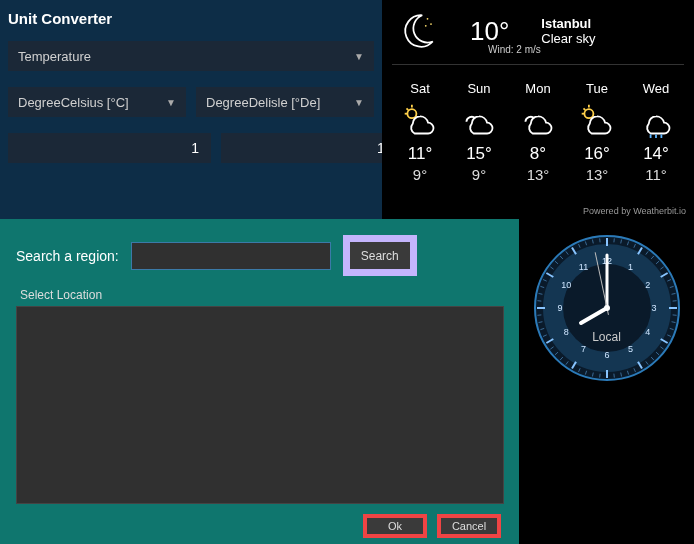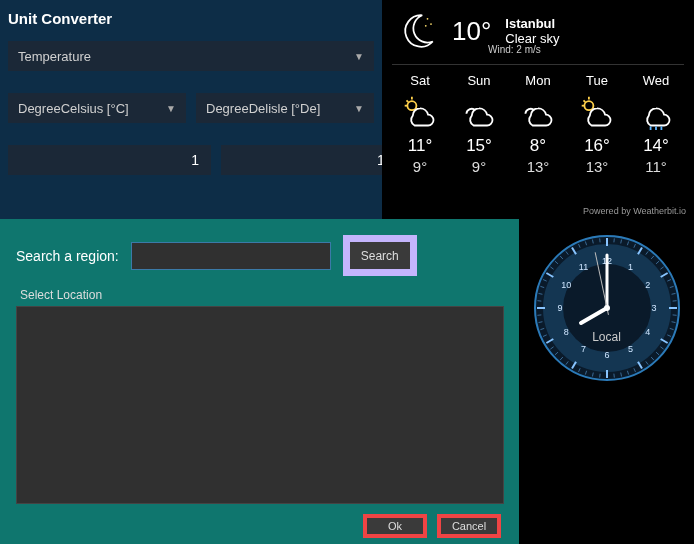--- a/index.html
+++ b/index.html
@@ -1,35 +1,35 @@
 <!DOCTYPE html>
 <html><head>
 <meta charset="utf-8">
 <style>
 *{box-sizing:border-box;margin:0;padding:0;font-family:"Segoe UI",Arial,sans-serif}
 body{width:694px;height:544px;background:#000;overflow:hidden;position:relative;color:#fff}
 .panel-converter{position:absolute;left:0;top:0;width:382px;height:219px;background:#0d2d47;padding:10px 8px}
 .converter-title{text-align:left;font-weight:600;font-size:15px;color:#fff;margin-bottom:14px}
-.sel-row{display:flex;gap:10px;margin-bottom:22px}
+.sel-row{display:flex;gap:10px;margin-bottom:16px}
 .sel,.inp{background:#1b2837;border:none;color:#d0d0d0;height:30px;font-size:13px;padding:0 10px;position:relative}
 .sel{flex:1;display:flex;align-items:center;justify-content:space-between}
 .sel.full{width:100%}
 .sel.half{width:calc(50% - 5px)}
 .chev{font-size:10px;color:#aaa}
 .inp{flex:1;text-align:right;padding-right:12px;font-size:14px;color:#fff;outline:none}
 .val-row{display:flex;gap:10px}
 .panel-weather{position:absolute;left:382px;top:0;width:312px;height:219px;background:#000;padding:6px 10px 0}
-.weather-now{display:flex;align-items:center;gap:14px;padding:4px 0 8px 4px}
+.weather-now{display:flex;align-items:center;gap:32px;padding:4px 0 8px 4px}
 .moon-svg{width:42px;height:42px}
 .now-temp{font-size:26px;font-weight:300}
 .now-meta{font-size:13px}
 .now-wind{font-size:10px;color:#ccc;position:absolute;left:106px;top:44px}
 .now-city{font-weight:700}
 .now-desc{font-weight:400}
-.forecast{display:flex;justify-content:space-between;margin-top:4px;border-top:1px solid #333;padding-top:8px}
+.forecast{display:flex;justify-content:space-between;margin-top:4px;border-top:1px solid #333;padding-top:16px}
 .fday{display:flex;flex-direction:column;align-items:center;width:56px}
 .fday-name{font-size:13px;margin-bottom:6px}
 .ficon{width:36px;height:36px;margin-bottom:6px}
 .fhi{font-size:17px;font-weight:400;margin-bottom:2px}
 .flo{font-size:15px;color:#ddd}
 .attribution{position:absolute;right:8px;bottom:3px;font-size:9px;color:#999}
 .panel-search{position:absolute;left:0;top:219px;width:519px;height:325px;background:#0f766e;padding:16px}
 .search-row{display:flex;align-items:center;gap:12px;margin-bottom:12px}
 .search-label{font-size:14px;color:#fff}
 .search-input{width:200px;height:28px;background:#303030;border:1px solid #3b7aa8;outline:none;color:#fff;padding:0 6px}

